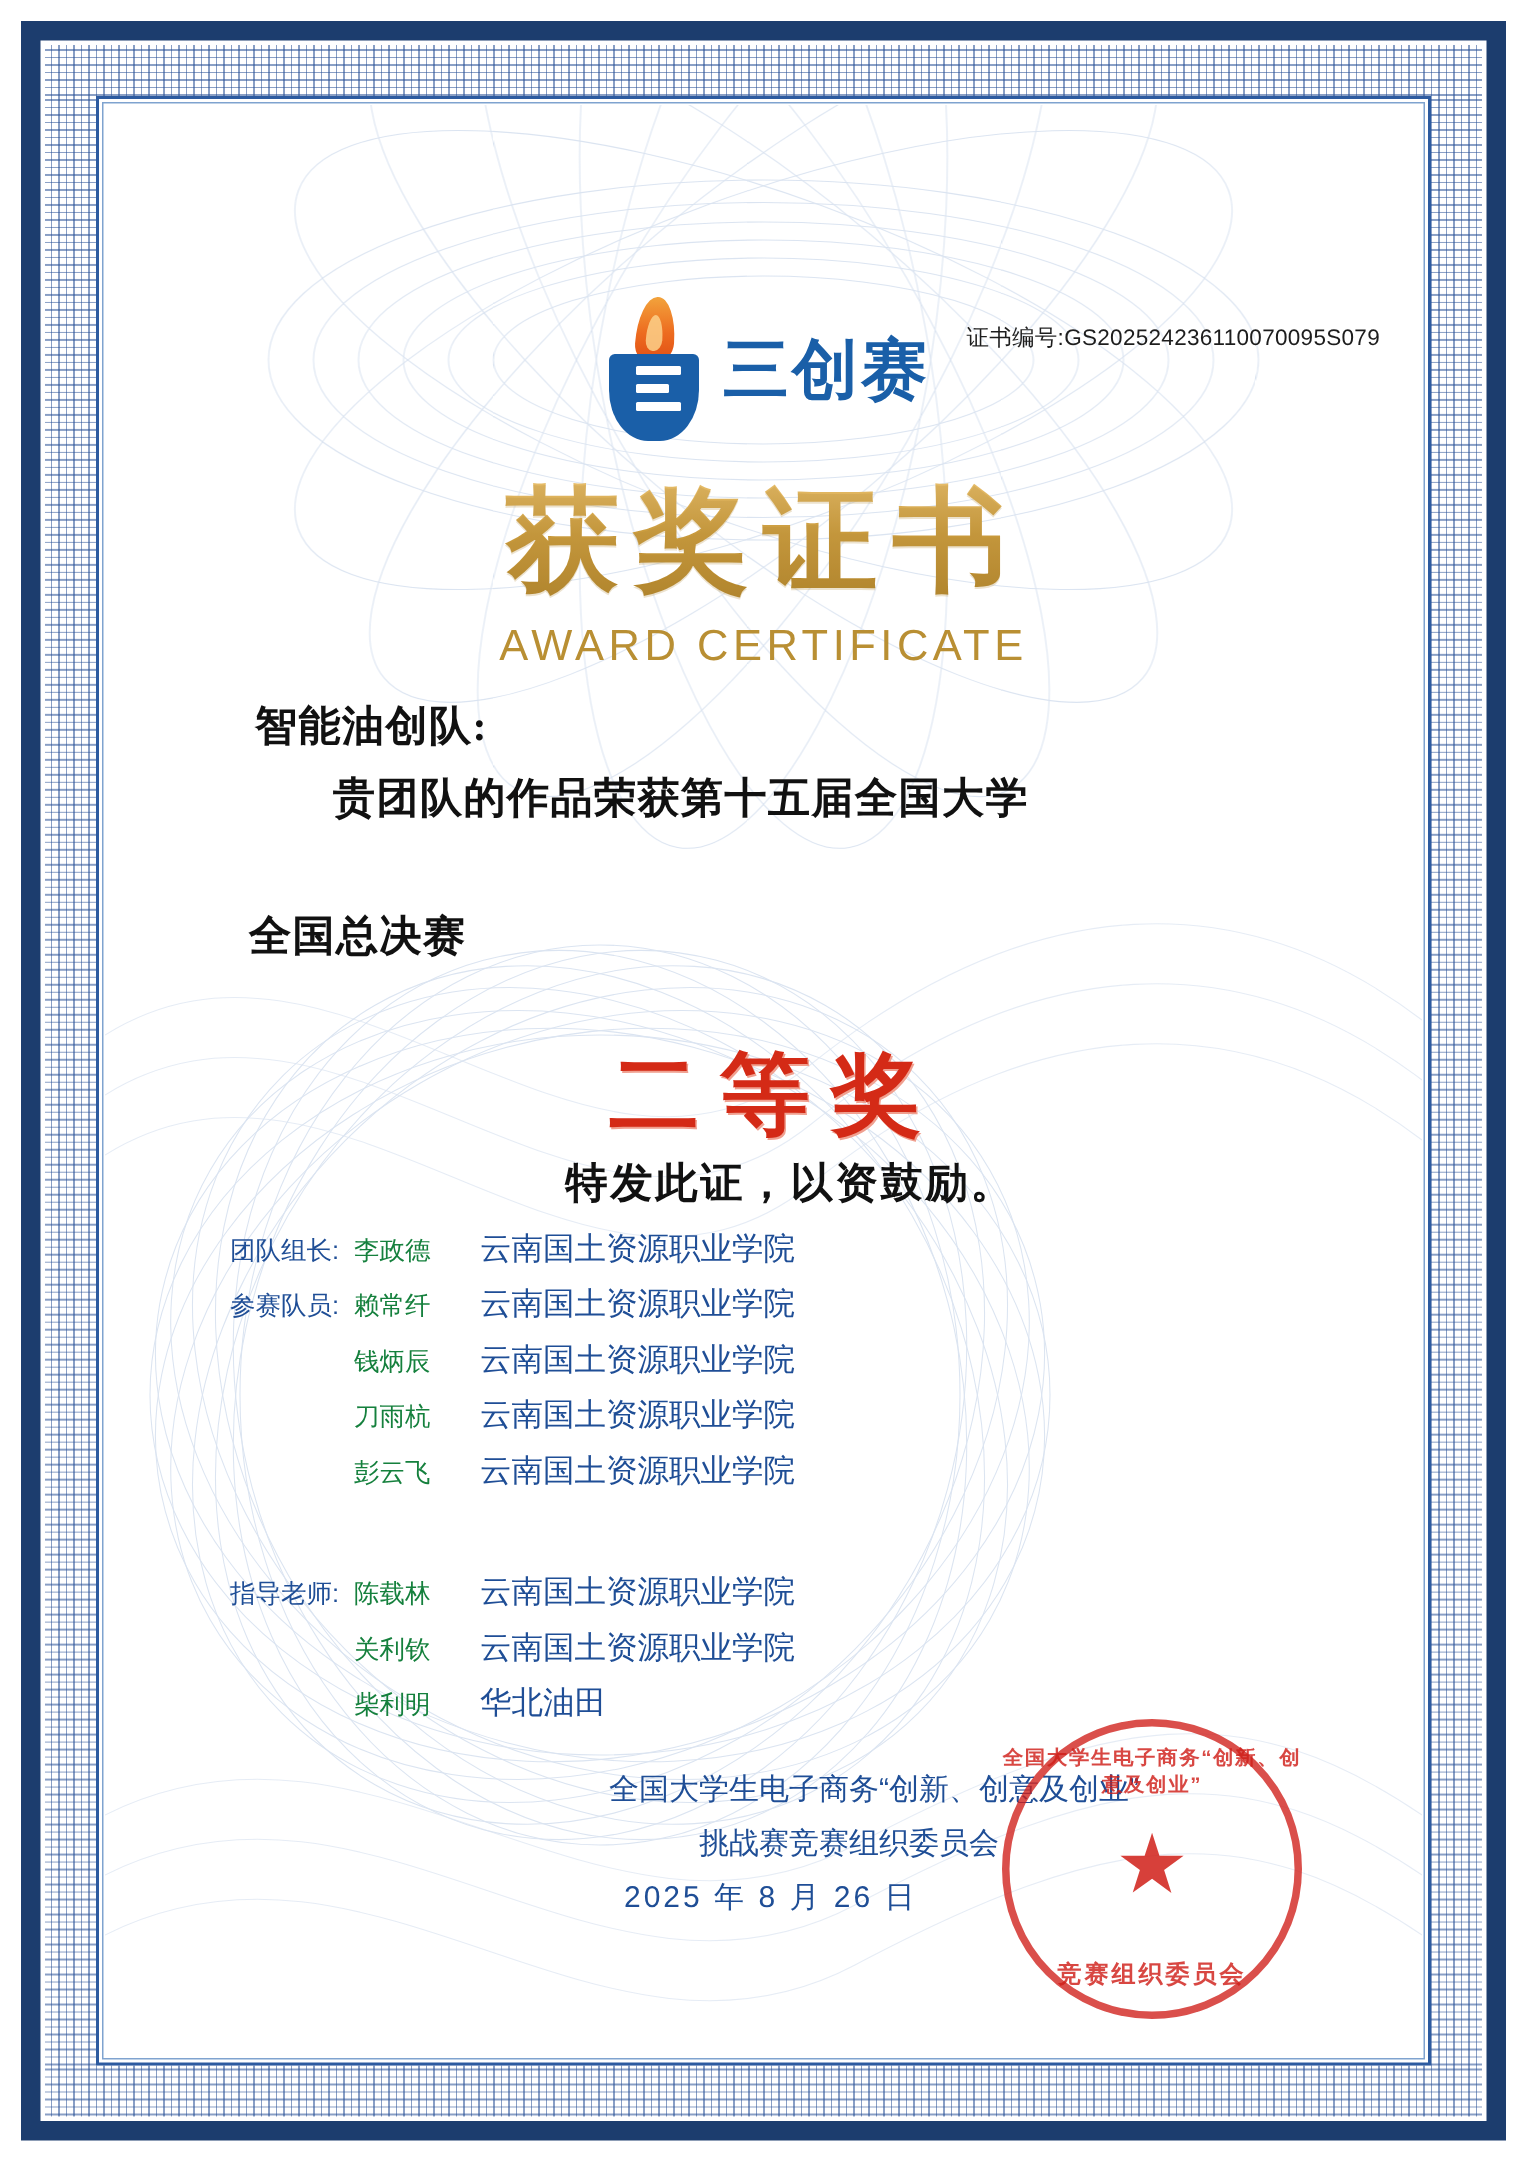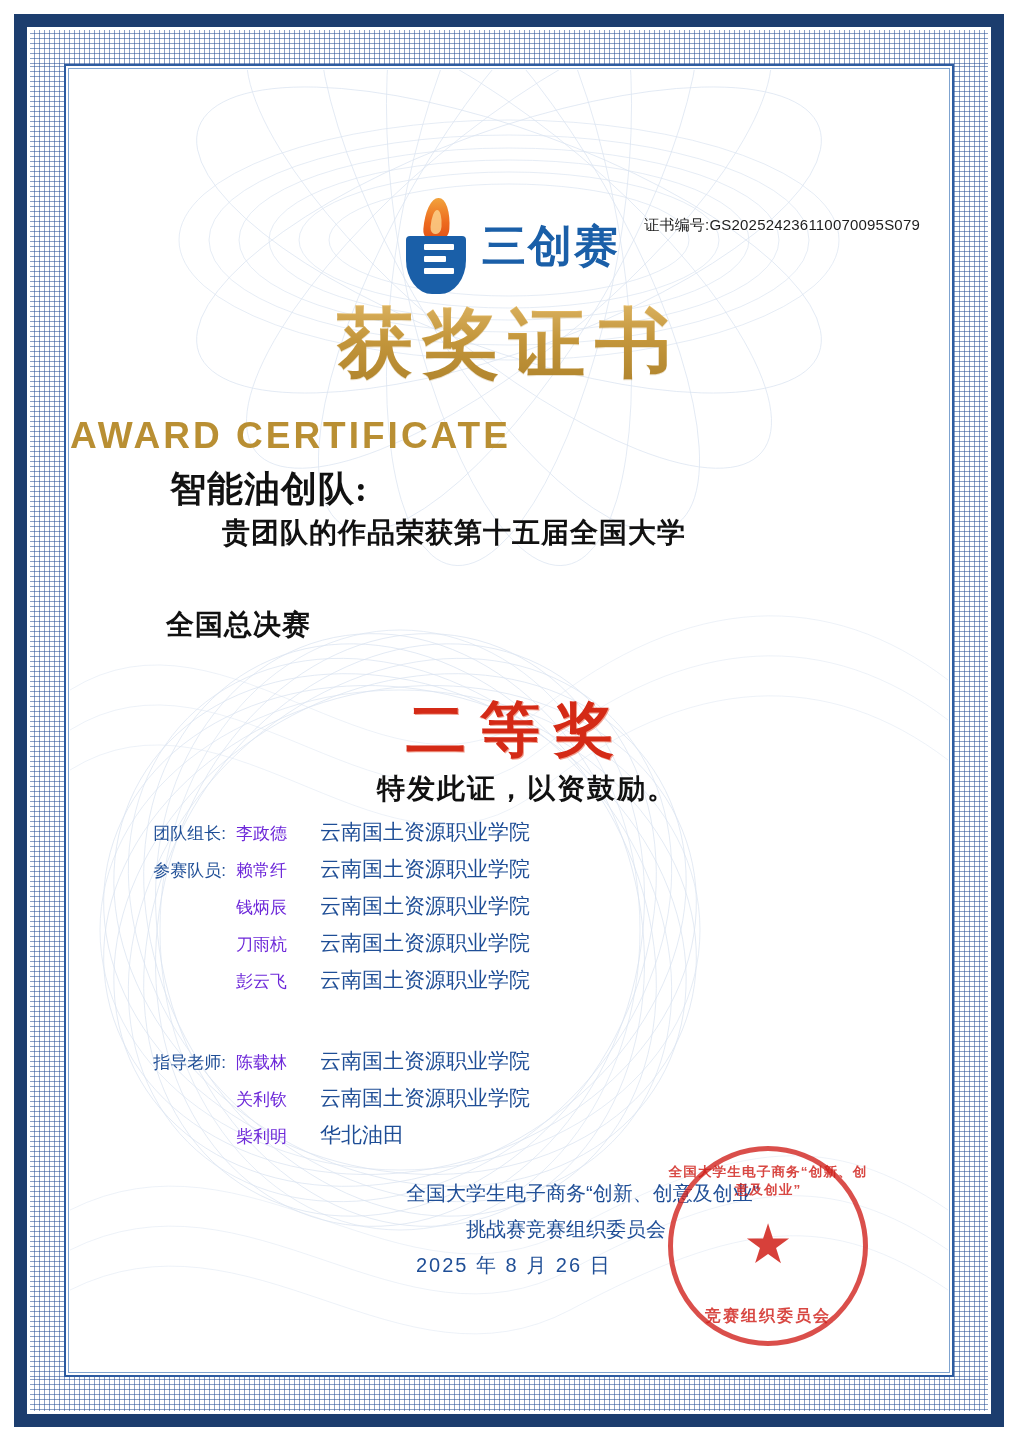--- a/index.html
+++ b/index.html
@@ -165,49 +165,50 @@
     font-size: 44px;
     font-weight: bold;
     color: #1a5fa8;
     letter-spacing: 2px;
   }
 
   .title-cn {
     position: absolute;
     left: 0;
     right: 0;
-    top: 223px;
+    top: 240px;
     text-align: center;
     font-family: "Liberation Serif", serif;
     font-size: 76px;
     font-weight: bold;
     letter-spacing: 10px;
     background: linear-gradient(180deg, #f0c878 0%, #c99a3c 45%, #a97c23 100%);
     -webkit-background-clip: text;
     background-clip: text;
     color: transparent;
     text-shadow: 0 1px 0 rgba(180,140,60,.25);
   }
   .title-en {
     position: absolute;
     left: 0;
     right: 0;
     top: 345px;
+    text-align: center;
     font-family: "Liberation Sans", sans-serif;
-    font-size: 37px;
-    font-weight: bold;
+    font-size: 29px;
+    font-weight: normal;
     letter-spacing: 3px;
     color: #b98f33;
   }
 
   .recipient {
     position: absolute;
     left: 100px;
     top: 395px;
-    font-size: 36px;
+    font-size: 28px;
     font-weight: bold;
     color: #111111;
     letter-spacing: 1px;
   }
   .body-text {
     position: absolute;
     left: 96px;
     right: 70px;
     top: 440px;
     font-size: 28px;
@@ -262,21 +263,21 @@
     width: 96px;
     text-align: right;
     font-size: 17px;
     color: #1f4e96;
     white-space: nowrap;
   }
   .mrow .name {
     width: 84px;
     padding-left: 10px;
     font-size: 17px;
-    color: #6d28d9;
+    color: #15803d;
     white-space: nowrap;
   }
   .mrow .school {
     font-size: 21px;
     color: #1f4e96;
     white-space: nowrap;
   }
   .teachers { margin-top: 44px; }
 
   

